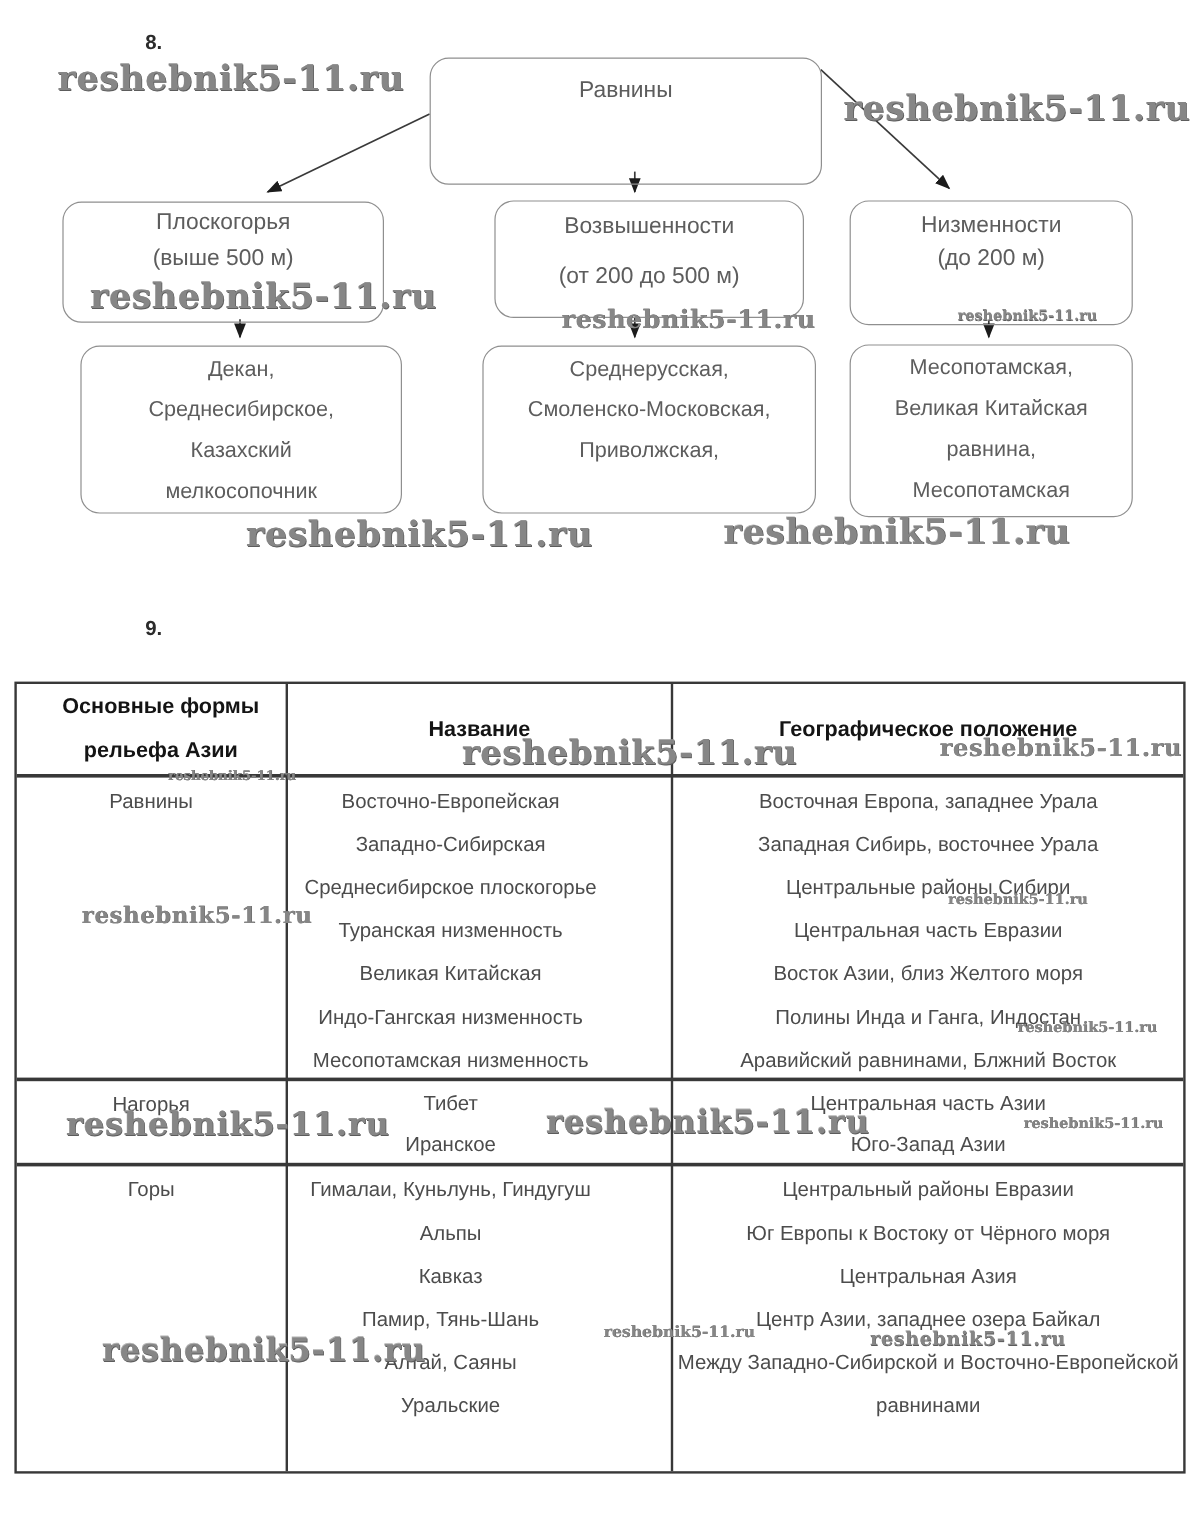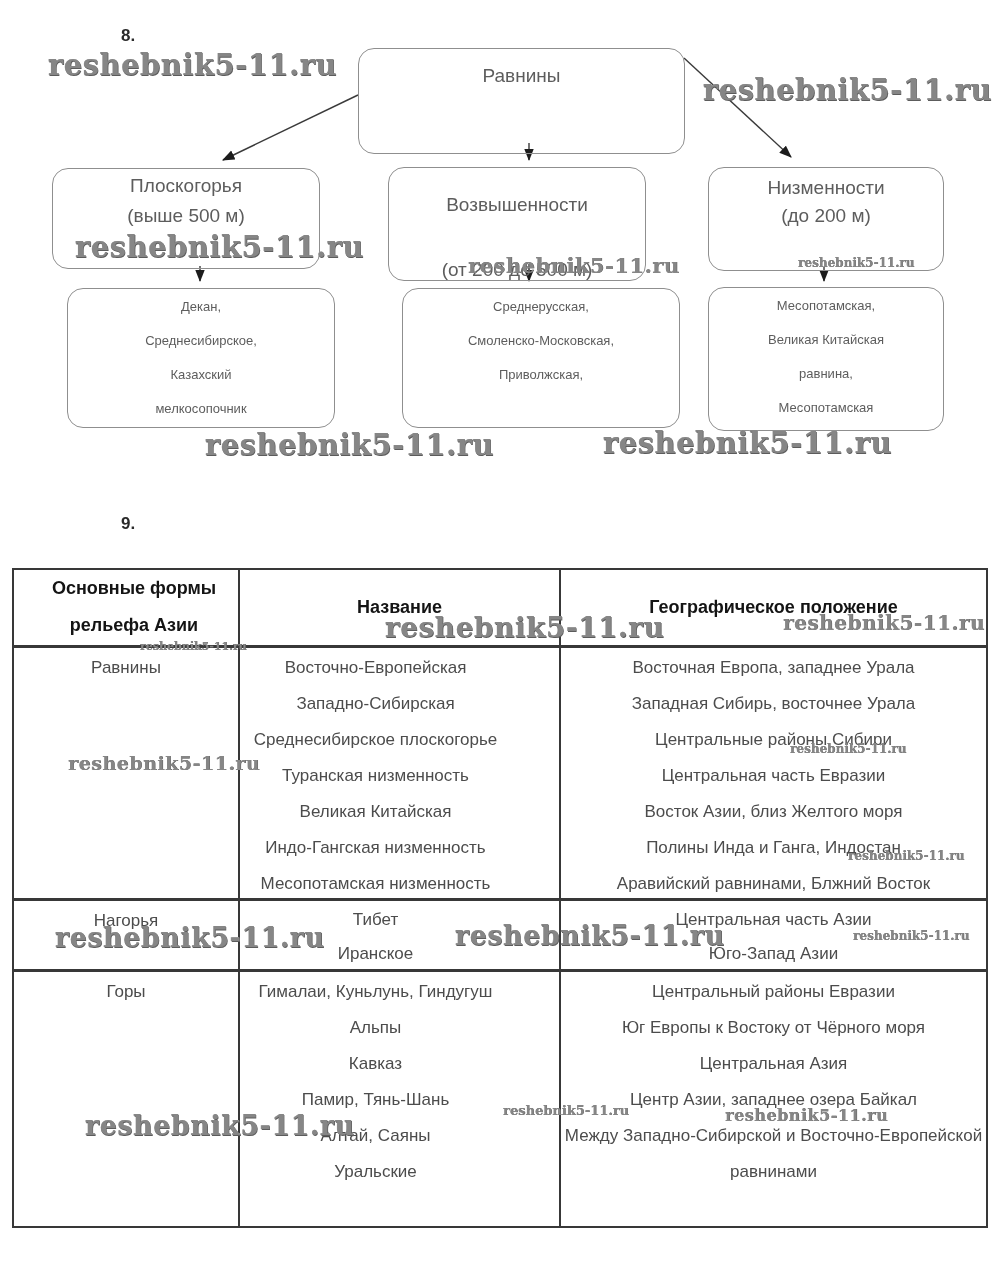--- a/index.html
+++ b/index.html
@@ -14,25 +14,25 @@
   
   .dbox{
     position:absolute;border:1.4px solid #8f8f8f;border-radius:16px;
     color:#5d5d5d;font-size:19px;text-align:center;
     display:flex;flex-direction:column;align-items:center;justify-content:flex-start;
     background:transparent;
   }
   .root{left:358px;top:48px;width:325px;height:95px;padding-top:9px;line-height:36px;}
   .l1a{left:52px;top:168px;width:266px;height:97px;padding-top:2px;}
   .l1a .dline{line-height:30px;}
-  .l1b{left:388px;top:167px;width:256px;height:96px;padding-top:16px;gap:23px;}
+  .l1b{left:412px;top:167px;width:256px;height:96px;padding-top:0;}
   .l1b .dline{line-height:42px;}
   .l1c{left:708px;top:167px;width:234px;height:96px;padding-top:6px;}
   .l1c .dline{line-height:28px;}
-  .lev2{font-size:13px;}
+  .lev2{font-size:18px;}
   .l2a{left:67px;top:288px;width:266px;height:137px;padding-top:1px;}
   .l2b{left:402px;top:288px;width:276px;height:137px;padding-top:1px;}
   .l2c{left:708px;top:287px;width:234px;height:141px;padding-top:1px;}
   .lev2 .dline{line-height:34px;}
   
   #arrows{position:absolute;left:0;top:0;}
   
   .wm{
     position:absolute;font-family:"DejaVu Serif",serif;font-weight:bold;
     color:#868686;letter-spacing:.5px;white-space:nowrap;z-index:5;

